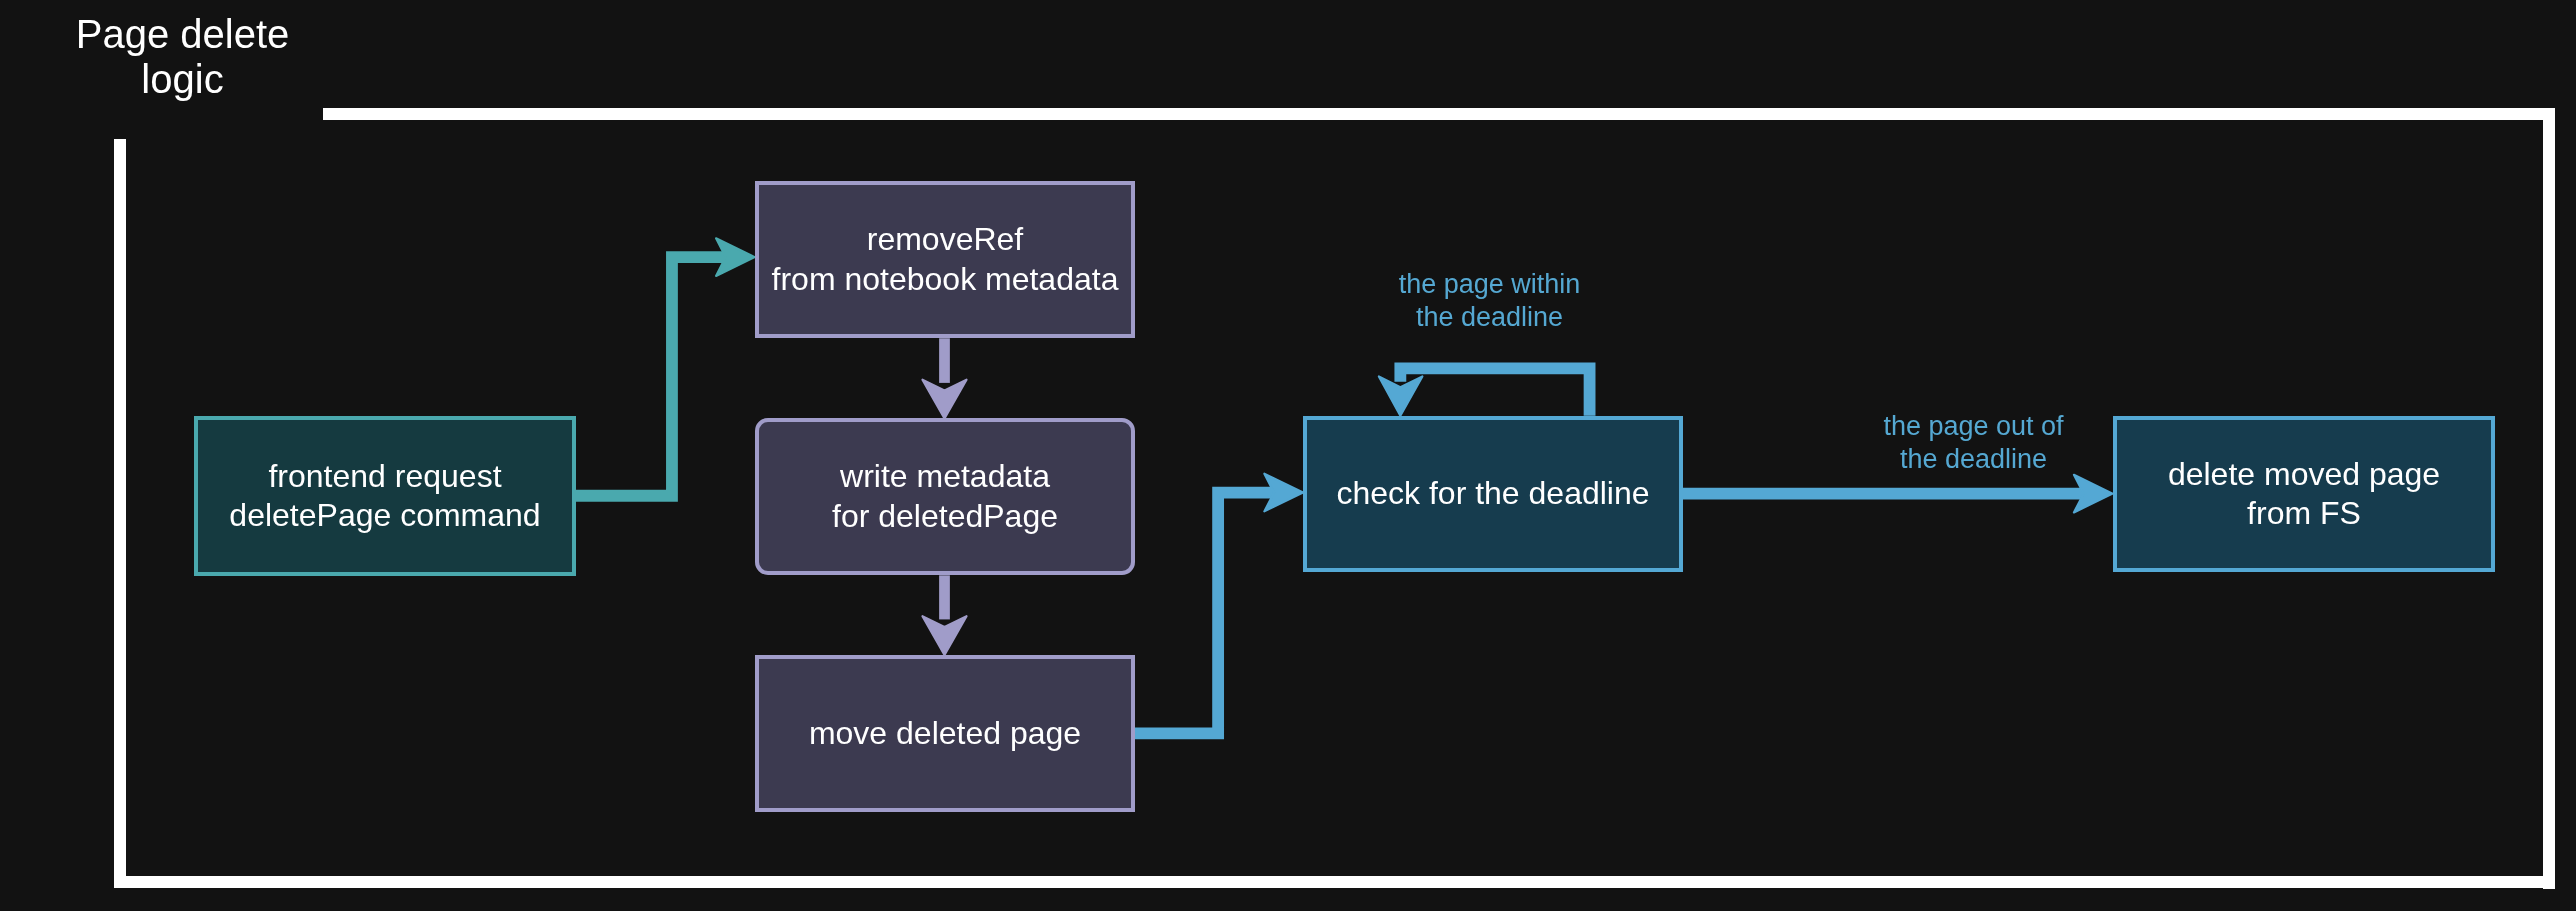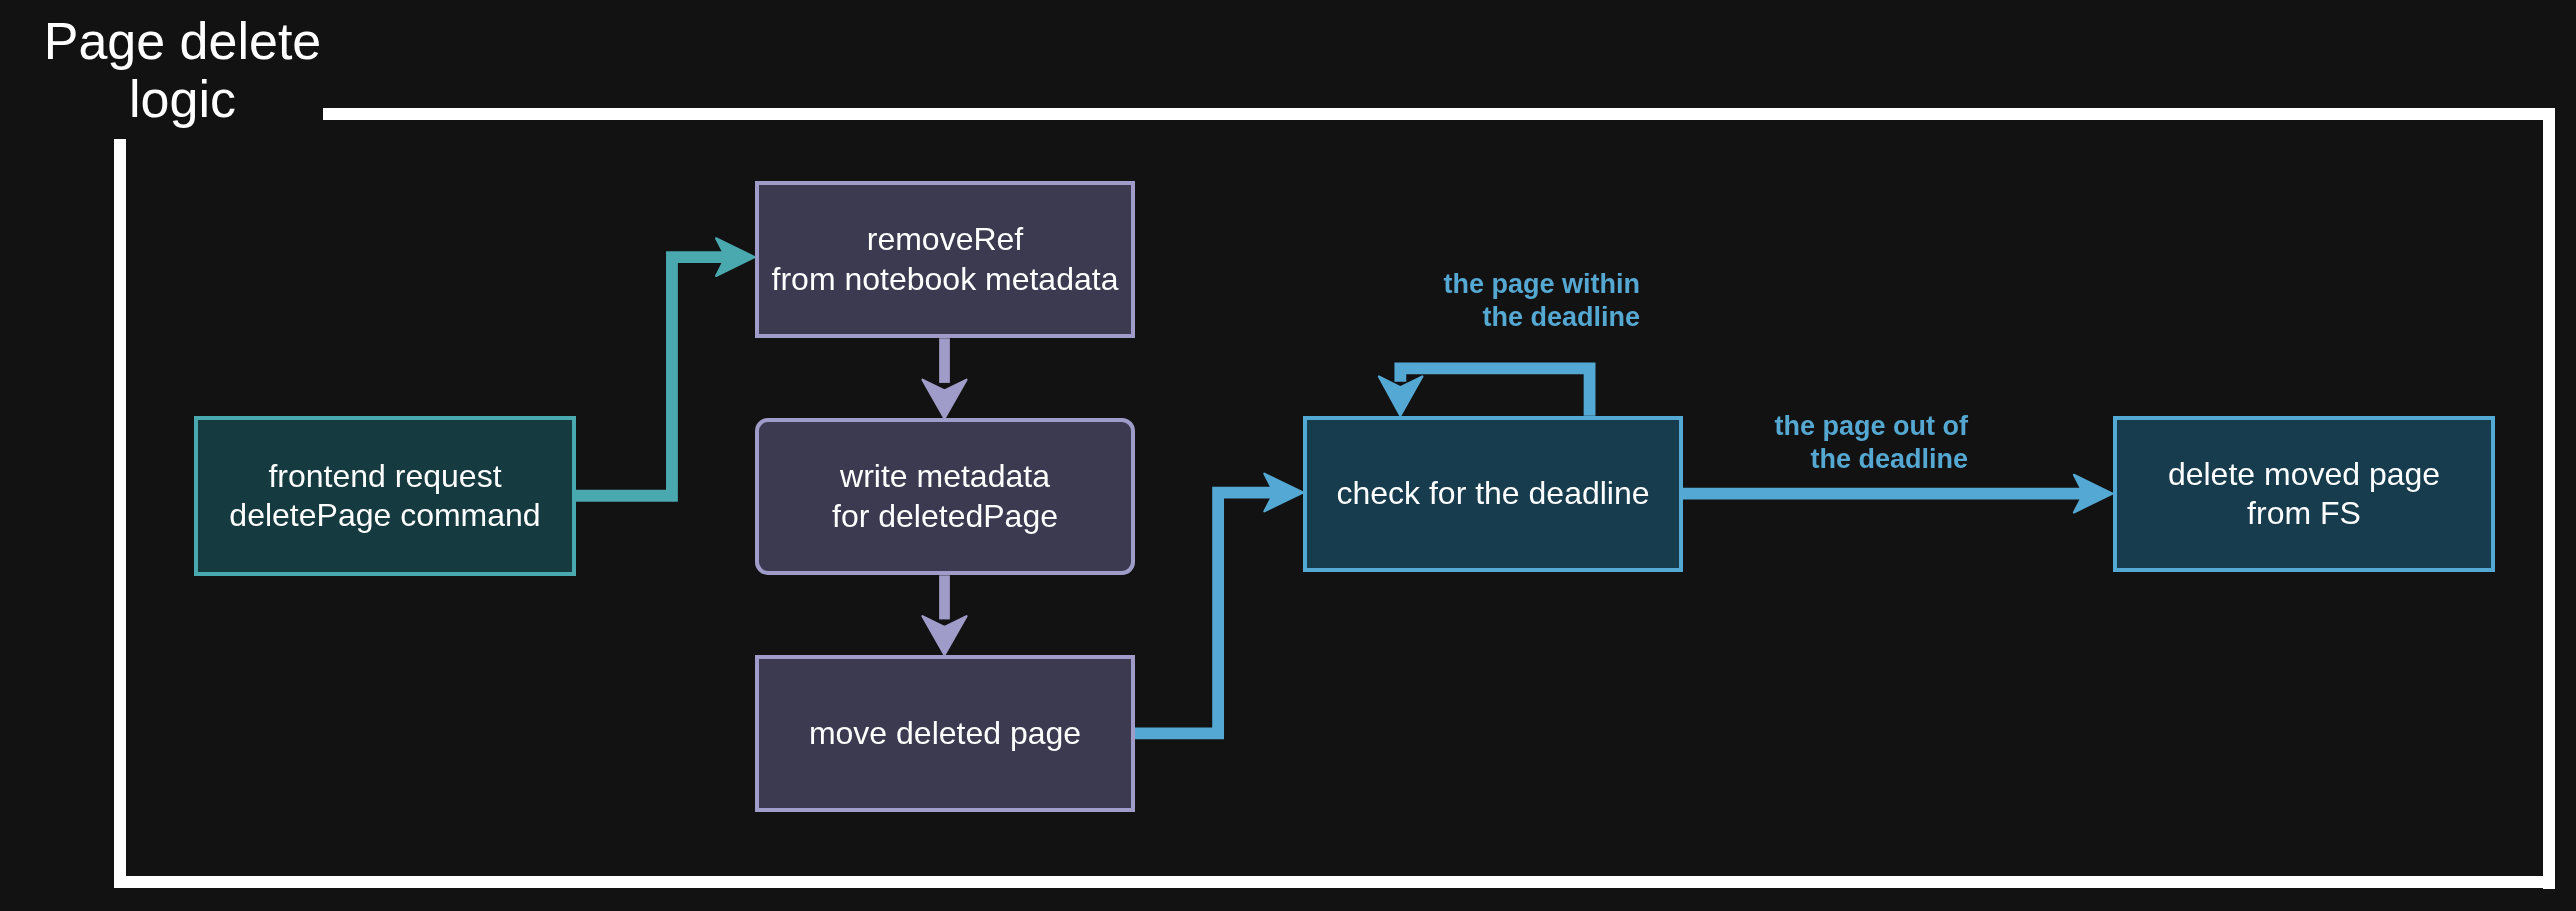--- a/index.html
+++ b/index.html
@@ -21,21 +21,21 @@
   }
 
   
   #diagram-title {
     position: absolute;
     left: 32px;
     top: 12px;
     width: 301px;
     text-align: center;
     color: #ffffff;
-    font-size: 52px;
+    font-size: 40px;
     line-height: 1.12;
     letter-spacing: 0px;
     white-space: pre-line;
     font-weight: 400;
   }
 
   
   .frame-seg {
     position: absolute;
     background: #ffffff;
@@ -69,27 +69,27 @@
   #node-writemeta      { left: 755px; top: 418px;  width: 380px; height: 157px; border-radius: 13px; }
   #node-movepage       { left: 755px; top: 655px; width: 380px; height: 157px; }
   #node-checkdeadline  { left: 1303px; top: 416px;  width: 380px; height: 156px; }
   #node-deletemoved    { left: 2113px; top: 416px;  width: 382px; height: 156px; }
 
   
   .edge-label {
     position: absolute;
     color: #55a8d2;
     font-size: 27px;
-    font-weight: bold;
+    font-weight: normal;
     line-height: 1.23;
-    text-align: right;
+    text-align: center;
     white-space: pre-line;
   }
   #label-within  { left: 1339px; top: 268px; width: 301px; }
-  #label-outof   { left: 1667px; top: 410px; width: 301px; }
+  #label-outof   { left: 1823px; top: 410px; width: 301px; }
 
   
   #connectors {
     position: absolute;
     left: 0; top: 0;
     width: 2576px;
     height: 912px;
     pointer-events: none;
   }
 </style>

